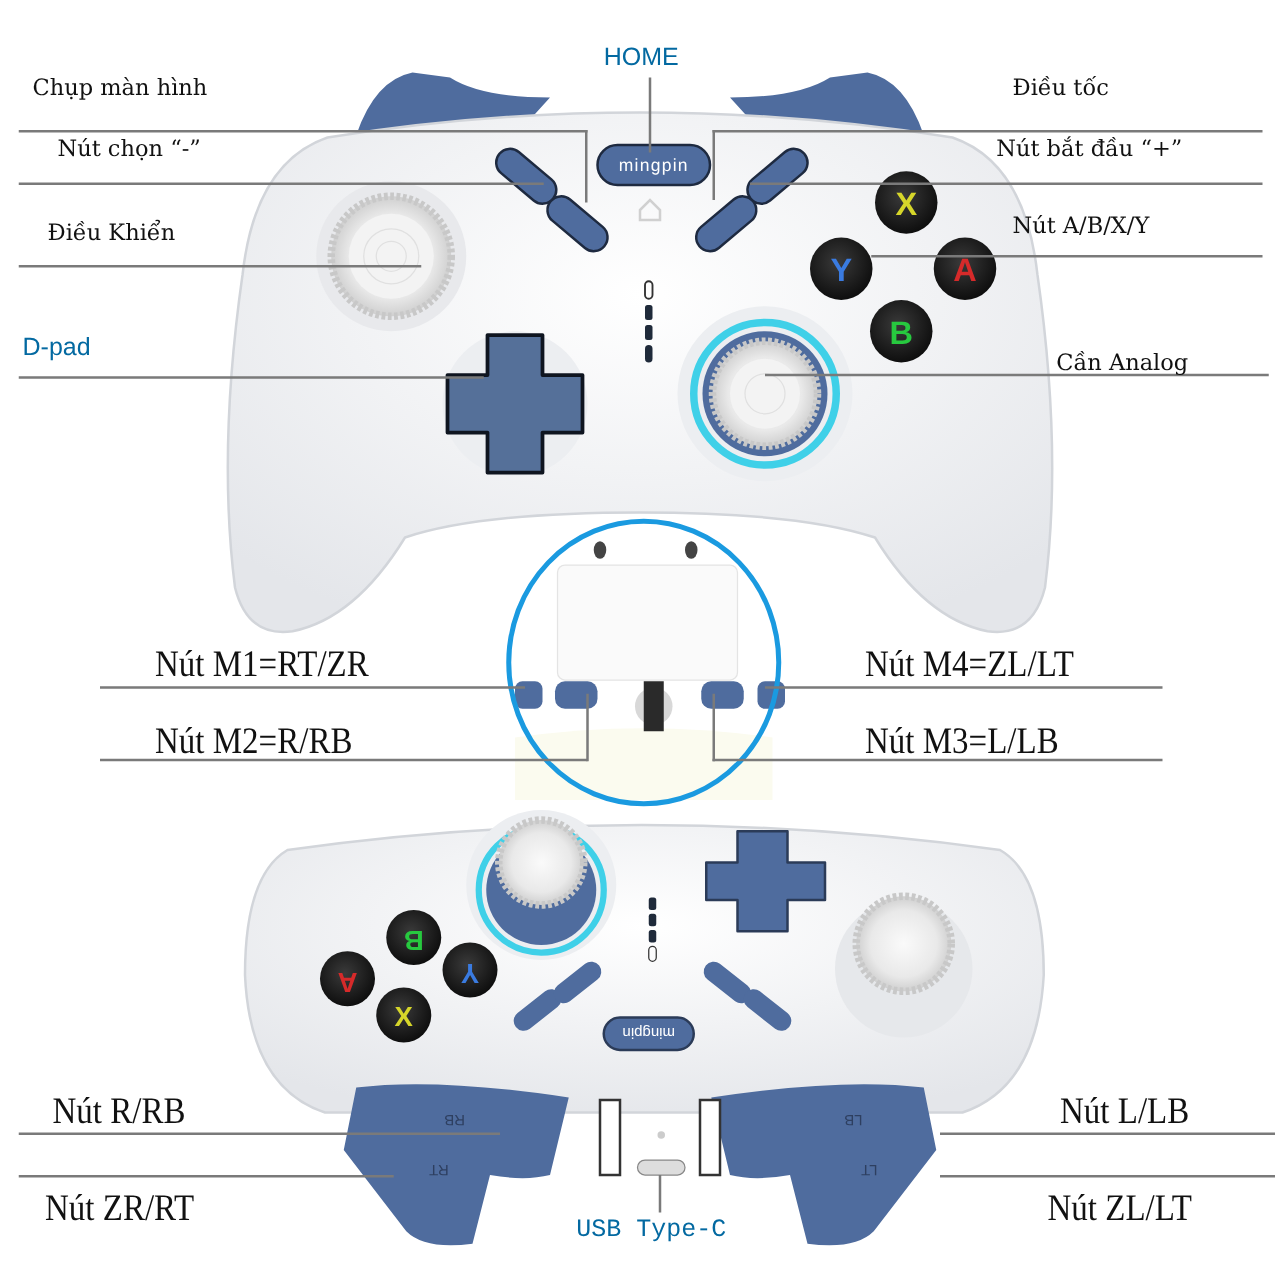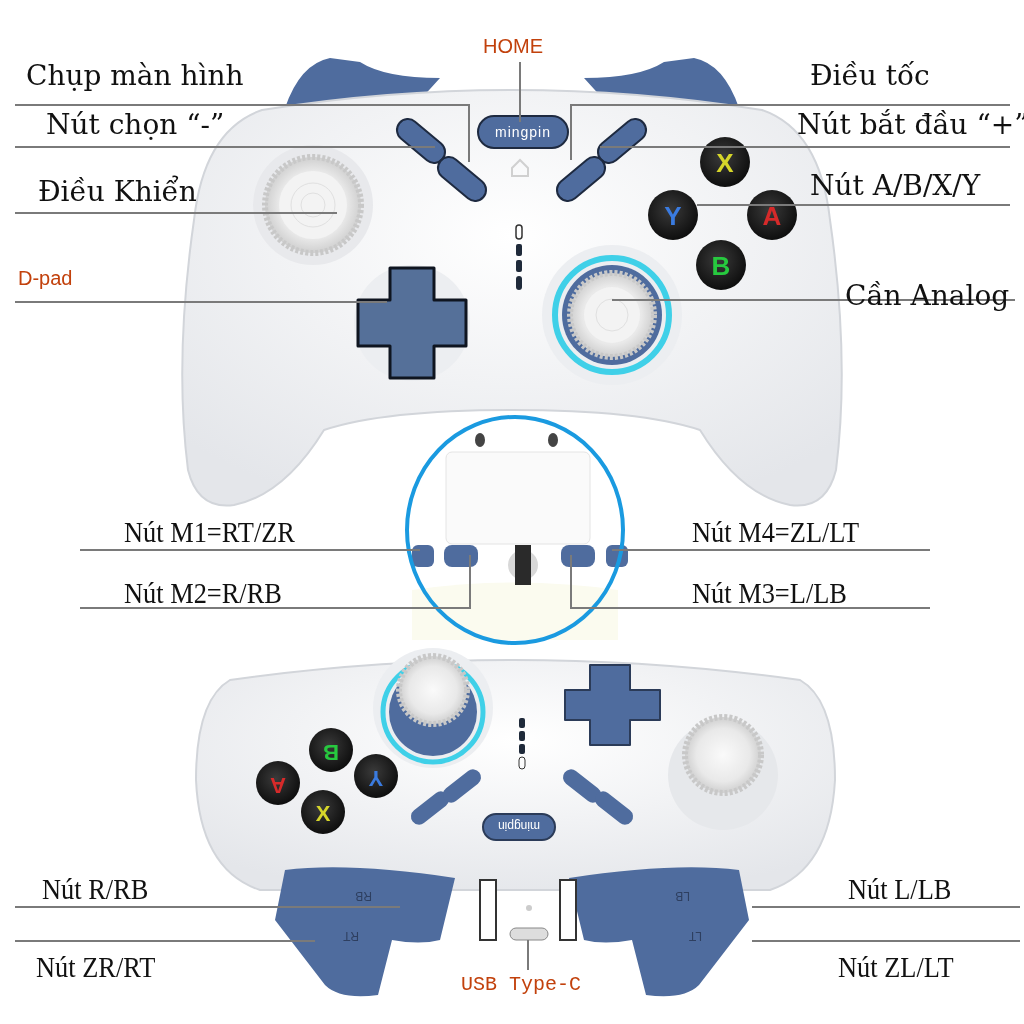--- a/index.html
+++ b/index.html
@@ -1,19 +1,19 @@
 <!DOCTYPE html>
 <html><head>
 <meta charset="utf-8">
 <style>
   html,body{margin:0;padding:0;background:#ffffff;}
   body{width:1024px;height:1024px;position:relative;overflow:hidden;font-family:"Liberation Serif",serif;}
-  .lbl{position:absolute;color:#111;font-family:"DejaVu Serif","Liberation Serif",serif;font-size:28px;line-height:1;white-space:nowrap;}
+  .lbl{position:absolute;color:#111;font-family:"DejaVu Serif","Liberation Serif",serif;font-size:18px;line-height:1;white-space:nowrap;}
   .lbl.cond{font-family:"Liberation Serif",serif;font-size:30px;transform:scaleX(0.88);transform-origin:left center;}
-  .lbl.sans{font-family:"Liberation Sans",sans-serif;font-size:20px;color:#c2410c;}
+  .lbl.sans{font-family:"Liberation Sans",sans-serif;font-size:20px;color:#0369a1;}
   .line{position:absolute;background:#7a7a7a;height:2px;}
   .vline{position:absolute;background:#7a7a7a;width:2px;}
   svg{position:absolute;left:0;top:0;}
 </style>
 </head>
 <body>
 
 <svg width="1024" height="1024" viewBox="0 0 1024 1024">
   <defs>
     <radialGradient id="shellG" cx="50%" cy="35%" r="70%">

